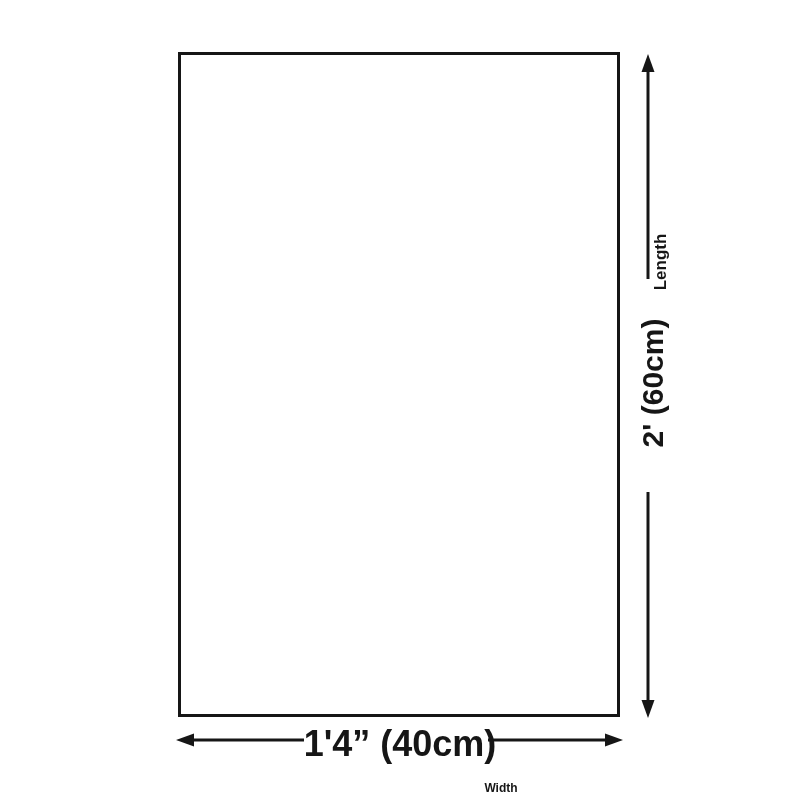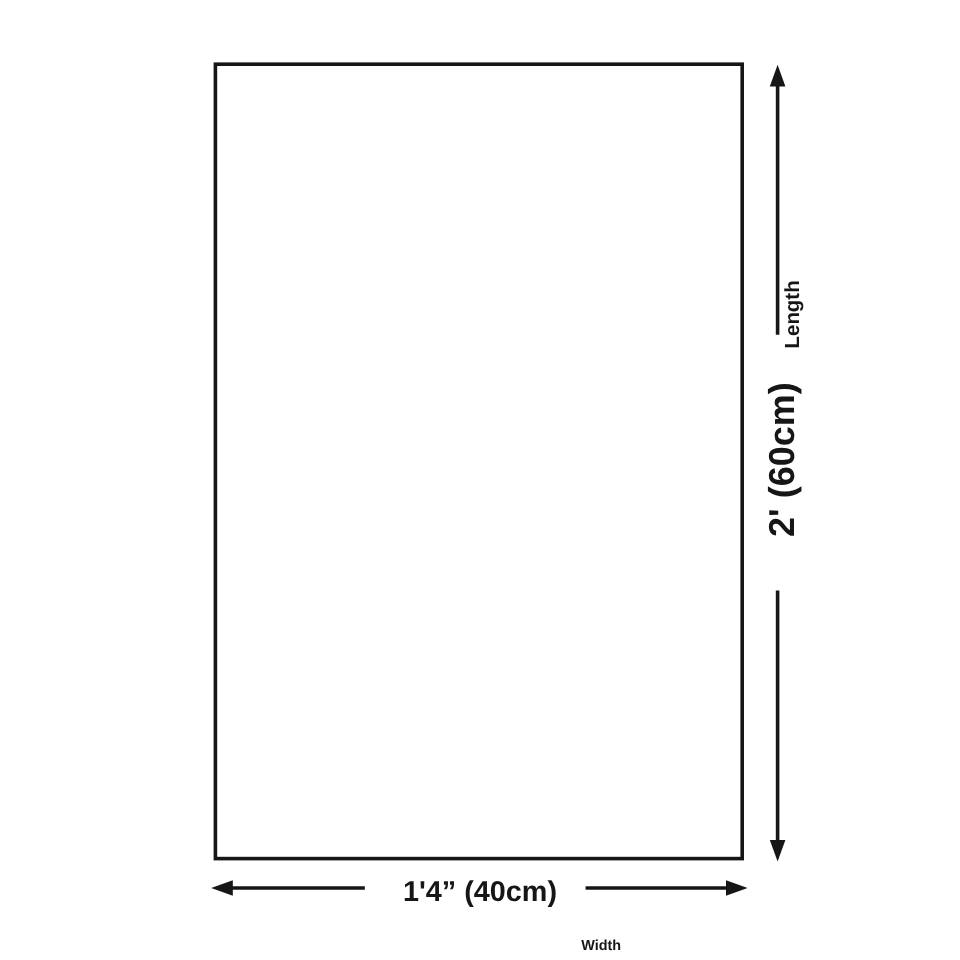--- a/index.html
+++ b/index.html
@@ -45,21 +45,21 @@
     position: absolute;
     font-weight: 700;
     white-space: nowrap;
     color: #161616;
     line-height: 1;
   }
   .width-value {
     left: 400px;
     top: 744px;
     transform: translate(-50%, -50%);
-    font-size: 24px;
+    font-size: 36px;
   }
   .width-label {
     left: 501px;
     top: 758px;
     transform: translate(-50%, -50%);
     font-size: 12px;
     margin-top: 30px;
   }
   .length-value {
     left: 653px;

